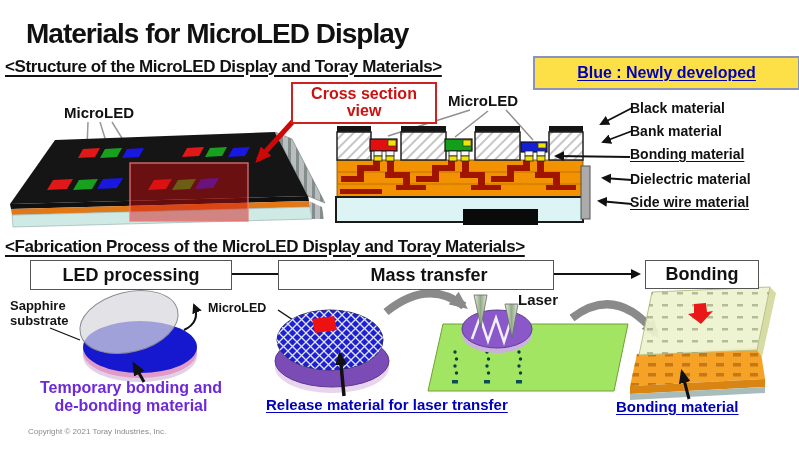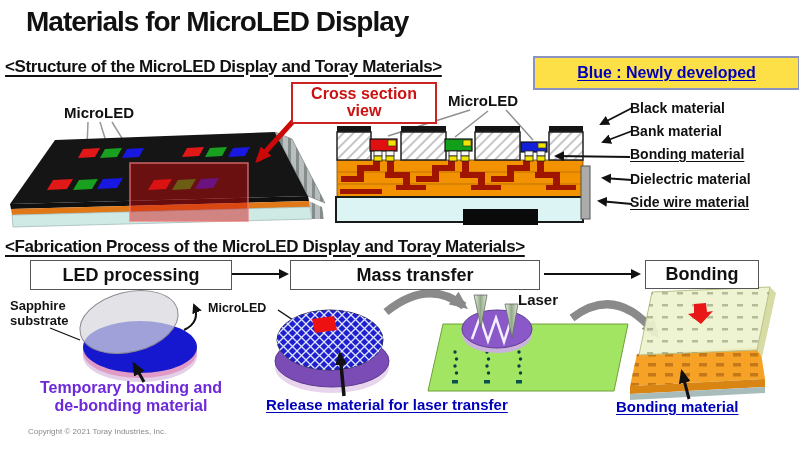--- a/index.html
+++ b/index.html
@@ -2,21 +2,21 @@
 <html><head>
 <meta charset="utf-8">
 <style>
   html,body{margin:0;padding:0;background:#fff;}
   #canvas{position:relative;width:799px;height:450px;background:#ffffff;overflow:hidden;
           font-family:"Liberation Sans",sans-serif;color:#141414;}
   .abs{position:absolute;}
   .txt{position:absolute;z-index:3;white-space:nowrap;}
   .pre{white-space:pre-line;}
   #diagram-svg{position:absolute;left:0;top:0;z-index:1;}
-  .slide-title{left:26px;top:6px;font-size:28px;font-weight:bold;letter-spacing:-1px;color:#111;}
+  .slide-title{left:26px;top:18px;font-size:28px;font-weight:bold;letter-spacing:-1px;color:#111;}
   .sec-head{font-size:17px;font-weight:bold;letter-spacing:-0.4px;color:#111;
             text-decoration:underline;text-decoration-thickness:2px;text-underline-offset:3px;}
   .h1{left:5px;top:57px;}
   .h2{left:5px;top:237px;}
   .legend-box{left:533px;top:56px;width:263px;height:30px;border:2px solid #8a93c0;z-index:3;
               display:flex;align-items:center;justify-content:center;background:#fde047;}
   .blue-txt{color:#0000bb;text-decoration:underline;text-underline-offset:2px;font-weight:bold;}
   .legend-box span{font-size:16px;}
   .callout{left:291px;top:82px;width:142px;height:38px;border:2px solid #cc2222;background:#fff;z-index:3;
            display:flex;align-items:center;justify-content:center;text-align:center;
@@ -26,21 +26,21 @@
   .ml-right{left:448px;top:92px;font-size:15px;}
   .substrate-lbl{left:340px;top:199px;width:240px;height:21px;display:flex;align-items:center;justify-content:center;
                  font-size:15px;font-weight:bold;color:#111;}
   .driveric-lbl{left:463px;top:209px;width:75px;height:16px;display:flex;align-items:center;justify-content:center;
                 font-size:11px;font-weight:bold;color:#fff;}
   .mat-lbl{left:630px;font-size:14px;font-weight:bold;color:#111;}
   .mat-0{top:100px;}.mat-1{top:123px;}.mat-2{top:146px;}.mat-3{top:171px;}.mat-4{top:194px;}
   .step-box{position:absolute;top:260px;border:1.5px solid #555;background:#fff;z-index:3;
             display:flex;align-items:center;justify-content:center;font-size:18px;font-weight:bold;color:#111;}
   .step-0{left:30px;width:200px;height:28px;}
-  .step-1{left:290px;width:248px;height:28px;}
+  .step-1{left:278px;width:248px;height:28px;padding-left:26px;}
   .step-2{left:645px;width:112px;height:27px;}
   .sapphire-lbl{left:10px;top:299px;font-size:13px;font-weight:bold;line-height:1.15;}
   .temp-lbl{left:40px;top:379px;font-size:16px;font-weight:bold;line-height:1.12;color:#6d28d9;text-align:center;}
   .wafer-lbl{left:208px;top:301px;font-size:12.5px;}
   .laser-lbl{left:494px;top:291px;font-size:15px;font-weight:bold;margin-left:24px;}
   .release-lbl{left:266px;top:396px;font-size:15px;}
   .bondmat-lbl{left:616px;top:398px;font-size:15px;}
   .copyright{left:28px;top:427px;font-size:8px;color:#8a8a8a;font-weight:normal;}
 </style>
 </head>

